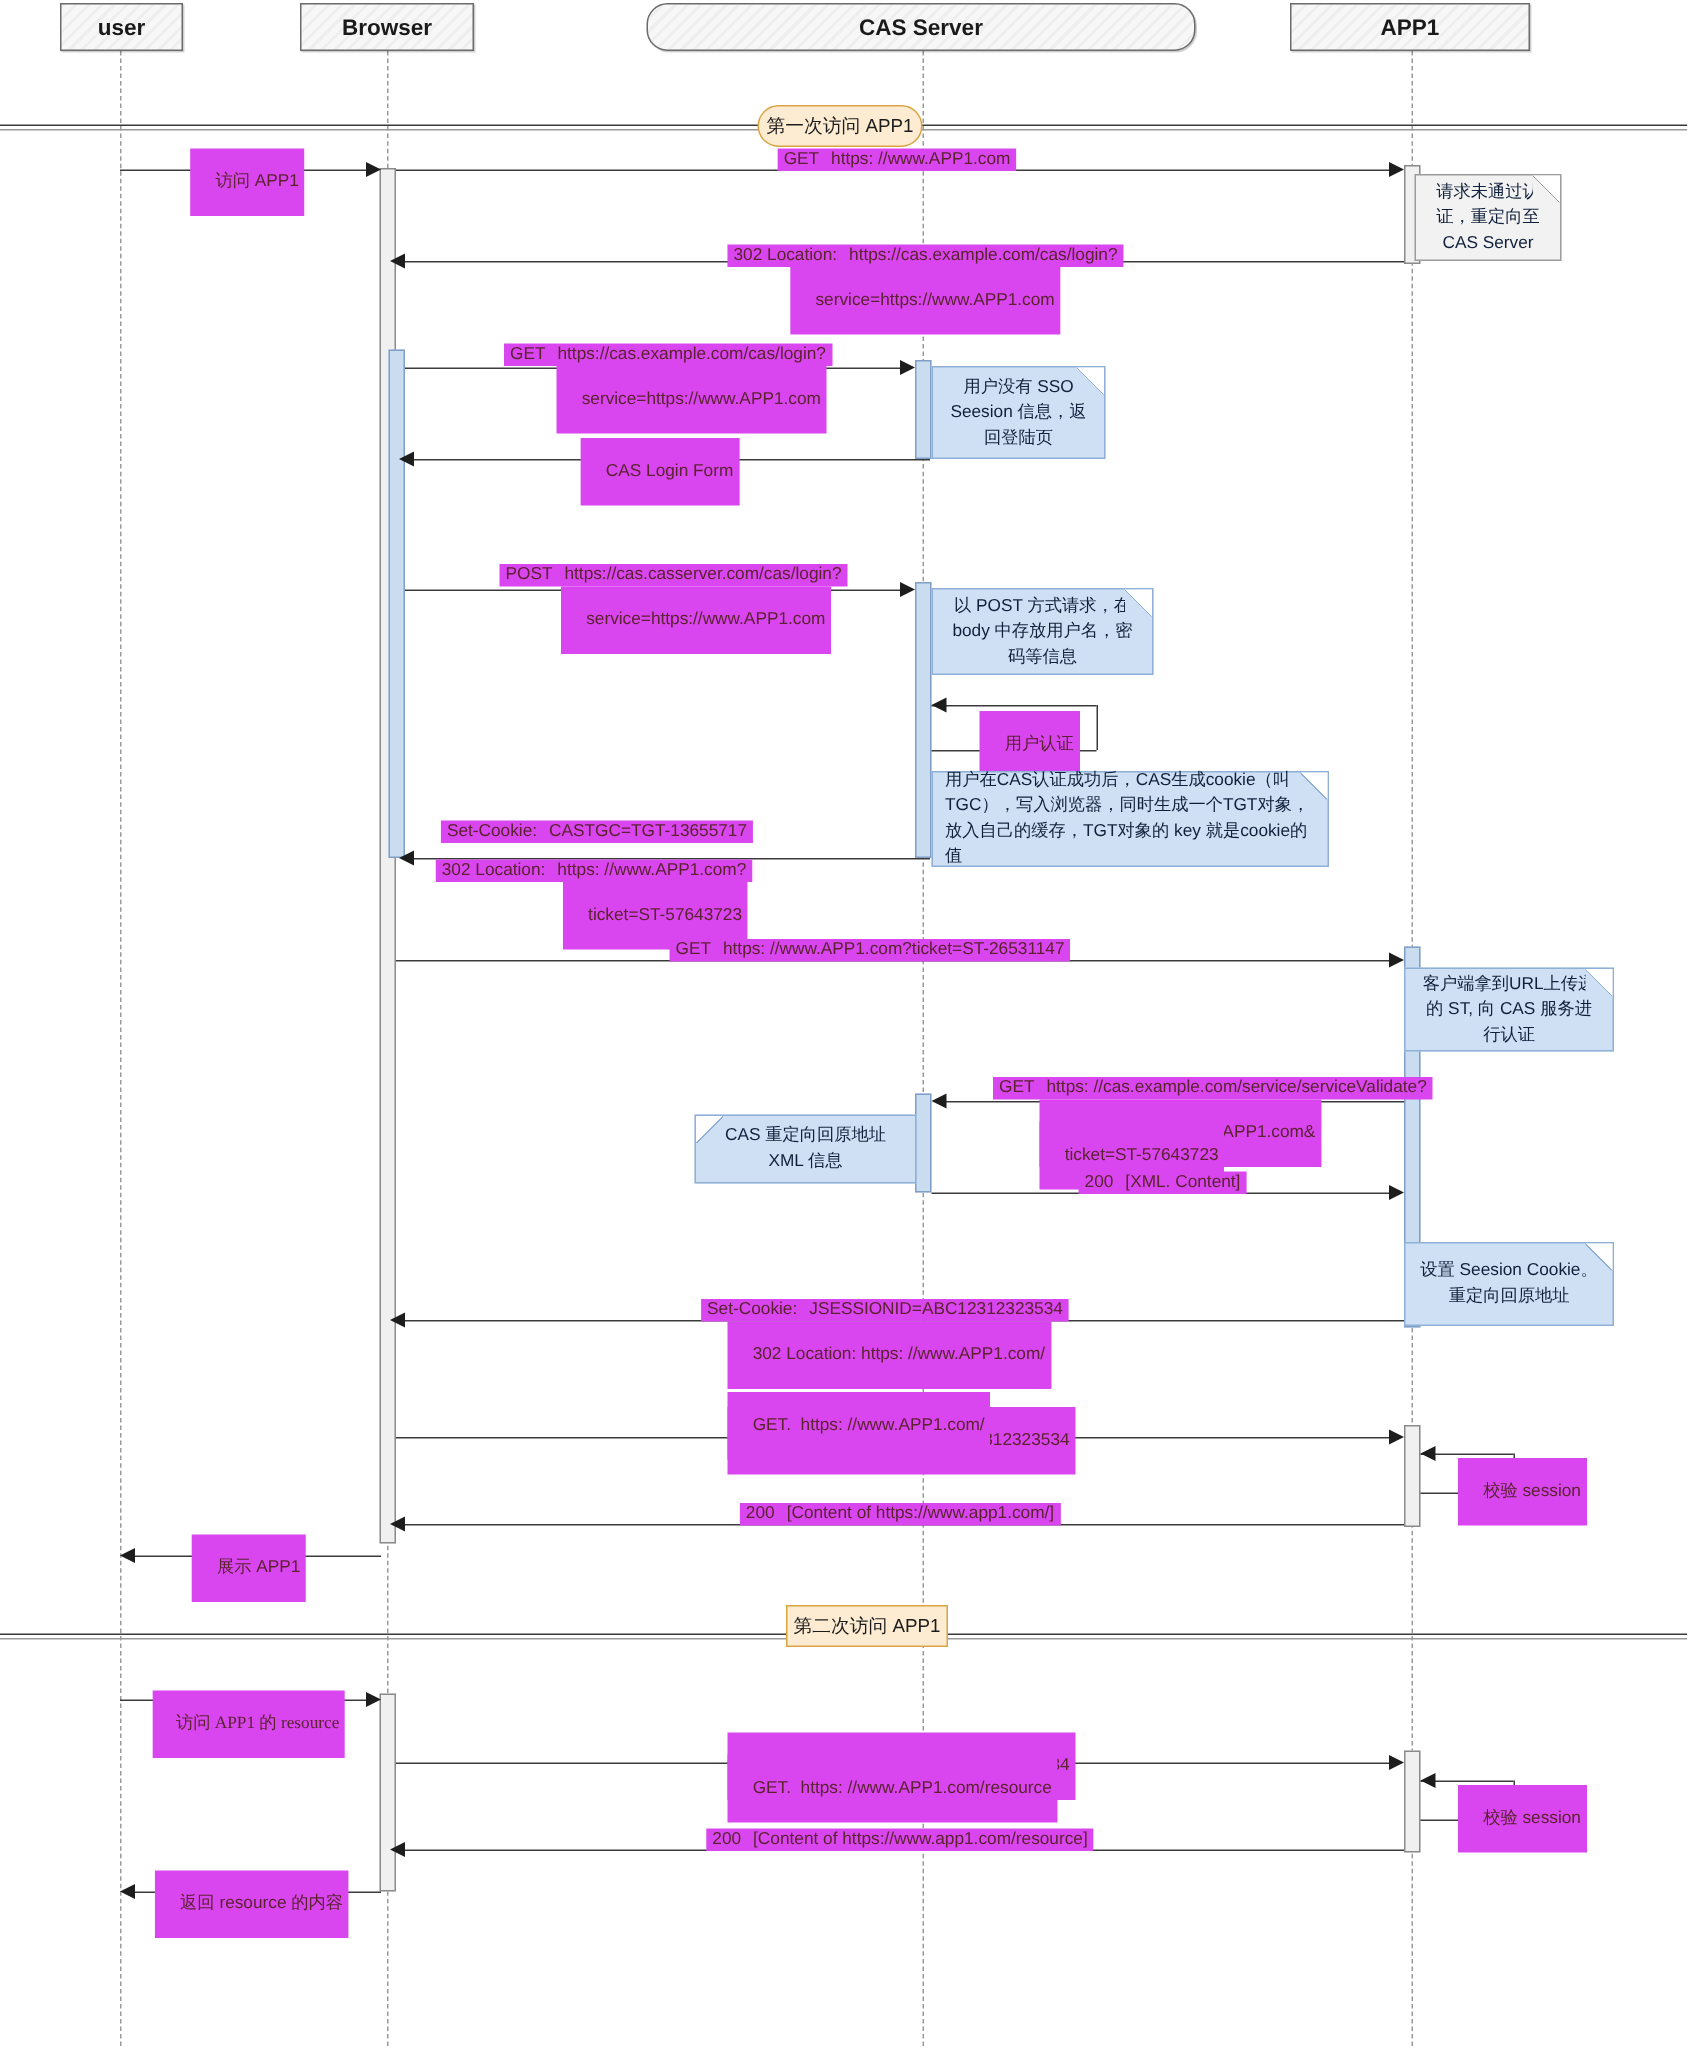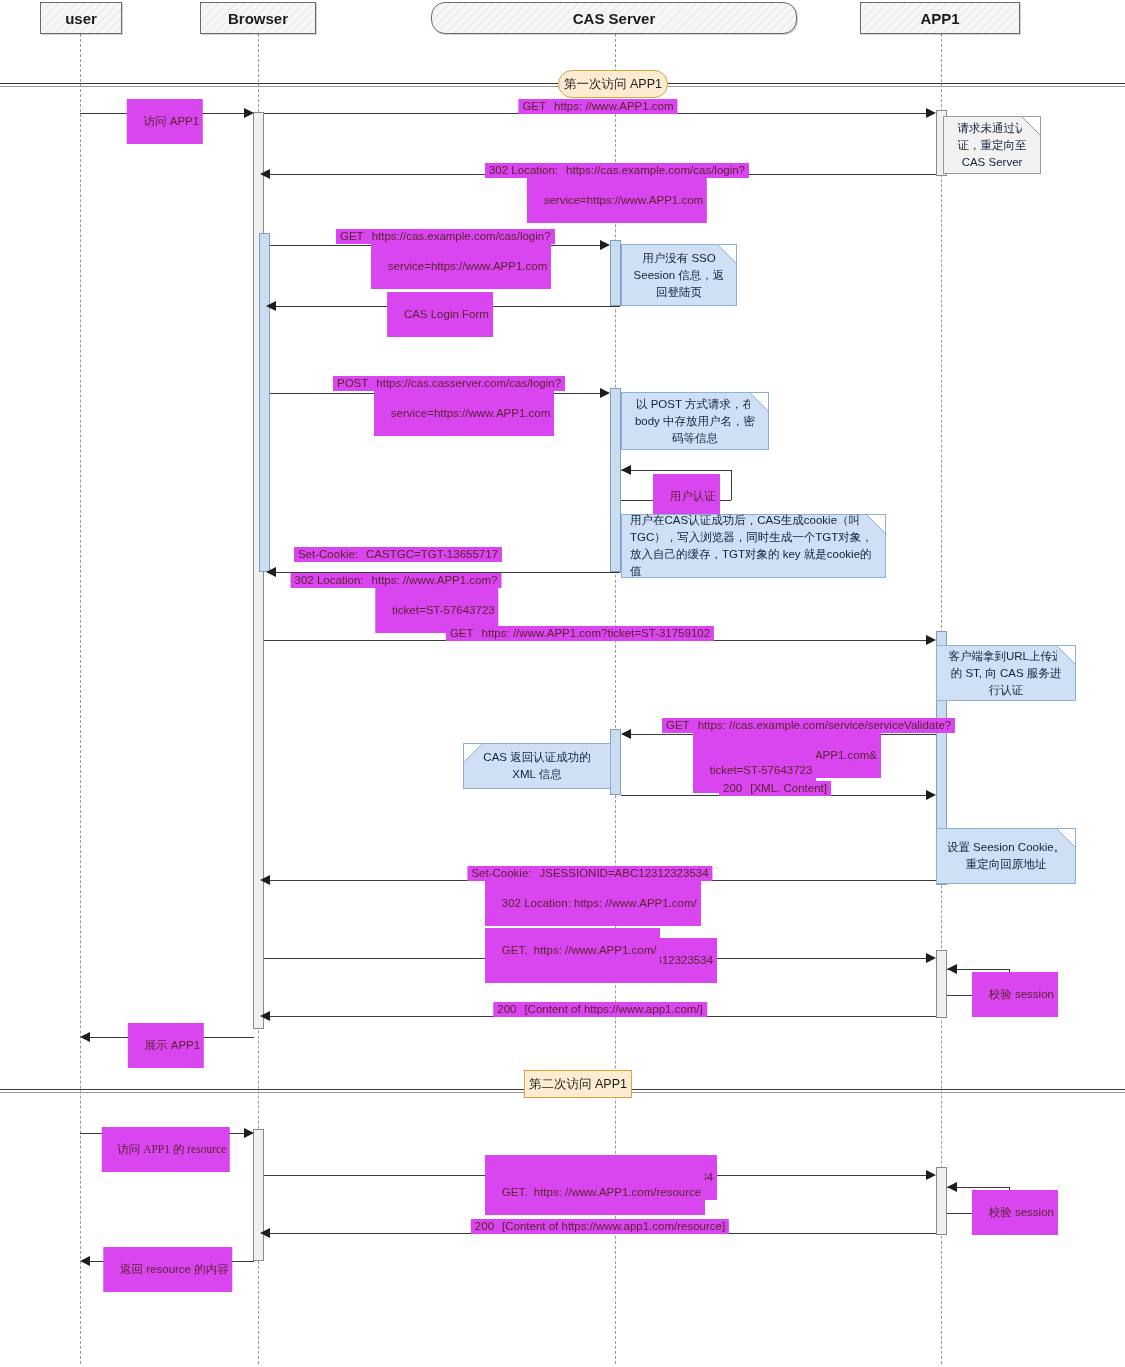--- a/index.html
+++ b/index.html
@@ -128,21 +128,21 @@
   <div class="act" style="left:936px;top:1167px;width:11px;height:68px;"></div>
 
   <div class="act blue" style="left:610px;top:240px;width:11px;height:66px;"></div>
   <div class="act blue" style="left:610px;top:388px;width:11px;height:184px;"></div>
   <div class="act blue" style="left:610px;top:729px;width:11px;height:66px;"></div>
 
   <div class="divider" style="top:83px;">
     <div class="l1"></div>
       <div class="l2"></div>
   </div>
-  <div class="divlabel" style="left:613px;top:70px;width:110px;height:28px;border-radius:14px;">
+  <div class="divlabel" style="left:560px;top:70px;width:110px;height:28px;border-radius:14px;">
     <span>第一次访问 APP1</span>
   </div>
 
   <div class="msg" style="left:80px;top:113px;width:170px;"></div>
   <div class="arrowhead right" style="left:244px;top:108px;"></div>
   <div class="msglabel center" style="left:165px;top:99px;">
     <span>访问 APP1</span>
   </div>
 
   <div class="msg" style="left:264px;top:113px;width:668px;"></div>
@@ -229,21 +229,21 @@
     <span>https: //www.APP1.com?</span>
   </div>
   <div class="msglabel center" style="left:437px;top:588px;">
     <span>ticket=ST-57643723</span>
   </div>
 
   <div class="msg" style="left:264px;top:640px;width:668px;"></div>
   <div class="arrowhead right" style="left:926px;top:635px;"></div>
   <div class="msglabel center two" style="left:580px;top:626px;">
     <span class="verb">GET</span>
-    <span>https: //www.APP1.com?ticket=ST-31759102</span>
+    <span>https: //www.APP1.com?ticket=ST-26531147</span>
   </div>
 
   <div class="note blue" style="left:936px;top:645px;width:140px;height:56px;">
     <div class="fold"></div>
     <div class="body">客户端拿到URL上传递的 ST, 向 CAS 服务进行认证</div>
   </div>
 
   <div class="msg" style="left:626px;top:734px;width:310px;"></div>
   <div class="arrowhead left" style="left:621px;top:729px;"></div>
   <div class="msglabel two" style="left:662px;top:718px;">
@@ -252,21 +252,21 @@
   </div>
   <div class="msglabel" style="left:693px;top:733px;">
     <span>service=https://www.APP1.com&amp;</span>
   </div>
   <div class="msglabel" style="left:693px;top:748px;">
     <span>ticket=ST-57643723</span>
   </div>
 
   <div class="note blue leftfold" style="left:463px;top:743px;width:148px;height:46px;">
     <div class="fold"></div>
-    <div class="body">CAS 返回认证成功的 XML 信息</div>
+    <div class="body">CAS 重定向回原地址 XML 信息</div>
   </div>
 
   <div class="msg" style="left:621px;top:795px;width:311px;"></div>
   <div class="arrowhead right" style="left:926px;top:790px;"></div>
   <div class="msglabel center two" style="left:775px;top:781px;">
     <span class="verb">200</span>
     <span>[XML. Content]</span>
   </div>
 
   <div class="note blue" style="left:936px;top:828px;width:140px;height:56px;">

